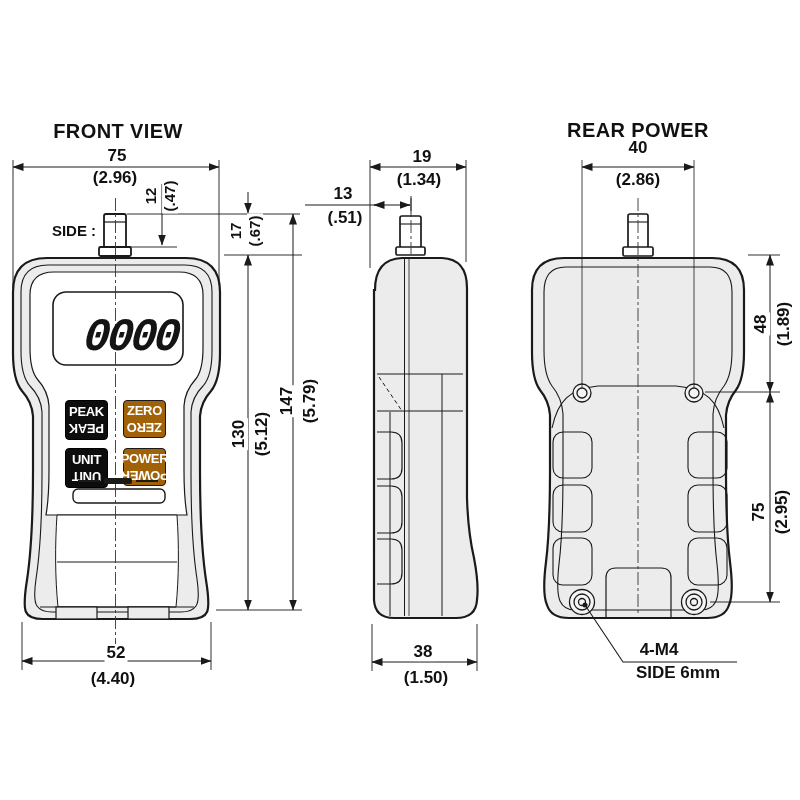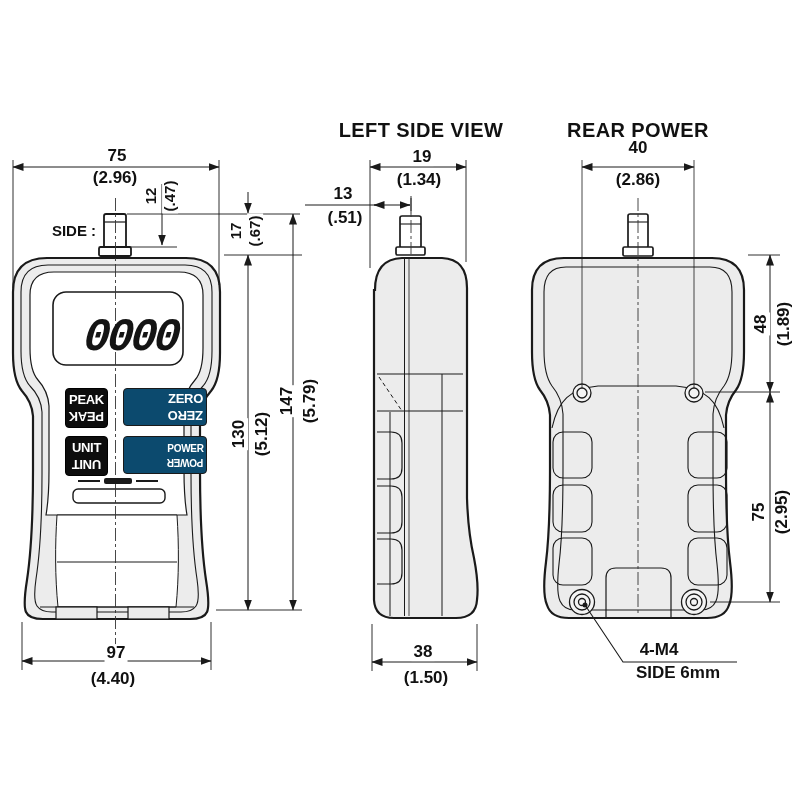--- a/index.html
+++ b/index.html
@@ -11,25 +11,25 @@
        background:#fff;padding:0 2px;line-height:1.05;white-space:nowrap;}
   .rot{transform:translate(-50%,-50%) rotate(-90deg);}
   .title{font-size:20px;font-weight:900;letter-spacing:.4px;background:transparent;}
   .small{font-size:15px;}
   .lcd{position:absolute;left:131px;top:337px;
        transform:translate(-50%,-50%) skewX(-5deg) scaleY(1.05);
        font:bold italic 44px "Liberation Mono",monospace;letter-spacing:-3px;
        color:#141414;background:transparent;padding:0;}
   .btn{position:absolute;border-radius:4px;display:flex;flex-direction:column;
        align-items:center;justify-content:center;color:#fff;
-       font:bold 13px "Liberation Sans",sans-serif;letter-spacing:-.3px;line-height:1.25;}
+       font:bold 13px "Liberation Sans",sans-serif;letter-spacing:-.3px;line-height:1.25;margin-top:12px;}
   .btn.dark{background:#0d0d0d;border:1px solid #000;}
-  .btn.gray{background:#0c4a6e;border:1.5px solid #1a1a1a;padding-left:41px;}
+  .btn.gray{background:#a16207;border:1.5px solid #1a1a1a;}
   .btn .flip{transform:rotate(180deg);}
-  .btn.sm{font-size:10px;}
+  .btn.sm{font-size:13px;}
   .brand{position:absolute;left:118px;top:481px;transform:translate(-50%,-50%);
          display:flex;align-items:center;gap:4px;}
   .brand i{display:block;background:#1a1a1a;}
   .brand .bar{width:22px;height:2px;}
   .brand .blob{width:28px;height:6px;border-radius:2px;}
 </style>
 </head>
 <body>
 
 <div id="stage">
@@ -192,32 +192,33 @@
         <line x1="770" y1="392" x2="770" y2="602" marker-start="url(#arr)" marker-end="url(#arr)"></line>
       </g>
 
       <g stroke-width="1.1">
         <path d="M585,605 L623,662 L737,662"></path>
         <circle cx="585" cy="605" r="2.5" fill="#1a1a1a" stroke="none"></circle>
       </g>
     </g>
   </svg>
 
+  <div class="lbl title" style="left:118px;top:131px">FRONT VIEW</div>
   <div class="lbl" style="left:117px;top:156px">75</div>
   <div class="lbl" style="left:115px;top:178px">(2.96)</div>
   <div class="lbl small rot" style="left:151px;top:196px">12</div>
   <div class="lbl small rot" style="left:170px;top:196px">(.47)</div>
   <div class="lbl small" style="left:74px;top:231px">SIDE :</div>
   <div class="lbl small rot" style="left:236px;top:231px">17</div>
   <div class="lbl small rot" style="left:255px;top:231px">(.67)</div>
   <div class="lbl rot" style="left:239px;top:434px">130</div>
   <div class="lbl rot" style="left:262px;top:434px">(5.12)</div>
   <div class="lbl rot" style="left:287px;top:401px">147</div>
   <div class="lbl rot" style="left:310px;top:401px">(5.79)</div>
-  <div class="lbl" style="left:116px;top:653px">97</div>
+  <div class="lbl" style="left:116px;top:653px">52</div>
   <div class="lbl" style="left:113px;top:679px">(4.40)</div>
 
   <div class="lcd">0000</div>
   <div class="btn dark" style="left:65px;top:388px;width:41px;height:38px">
     <span>PEAK</span>
     <span class="flip">PEAK</span>
   </div>
   <div class="btn gray" style="left:123px;top:388px;width:41px;height:36px">
     <span>ZERO</span>
     <span class="flip">ZERO</span>
@@ -229,21 +230,20 @@
   <div class="btn gray sm" style="left:123px;top:436px;width:41px;height:36px">
     <span>POWER</span>
     <span class="flip">POWER</span>
   </div>
   <div class="brand">
     <i class="bar"></i>
       <i class="blob"></i>
       <i class="bar"></i>
   </div>
 
-  <div class="lbl title" style="left:421px;top:130px">LEFT SIDE VIEW</div>
   <div class="lbl" style="left:422px;top:157px">19</div>
   <div class="lbl" style="left:419px;top:180px">(1.34)</div>
   <div class="lbl" style="left:343px;top:194px">13</div>
   <div class="lbl" style="left:345px;top:218px">(.51)</div>
   <div class="lbl" style="left:423px;top:652px">38</div>
   <div class="lbl" style="left:426px;top:678px">(1.50)</div>
 
   <div class="lbl title" style="left:638px;top:130px">REAR POWER</div>
   <div class="lbl" style="left:638px;top:148px">40</div>
   <div class="lbl" style="left:638px;top:180px">(2.86)</div>

